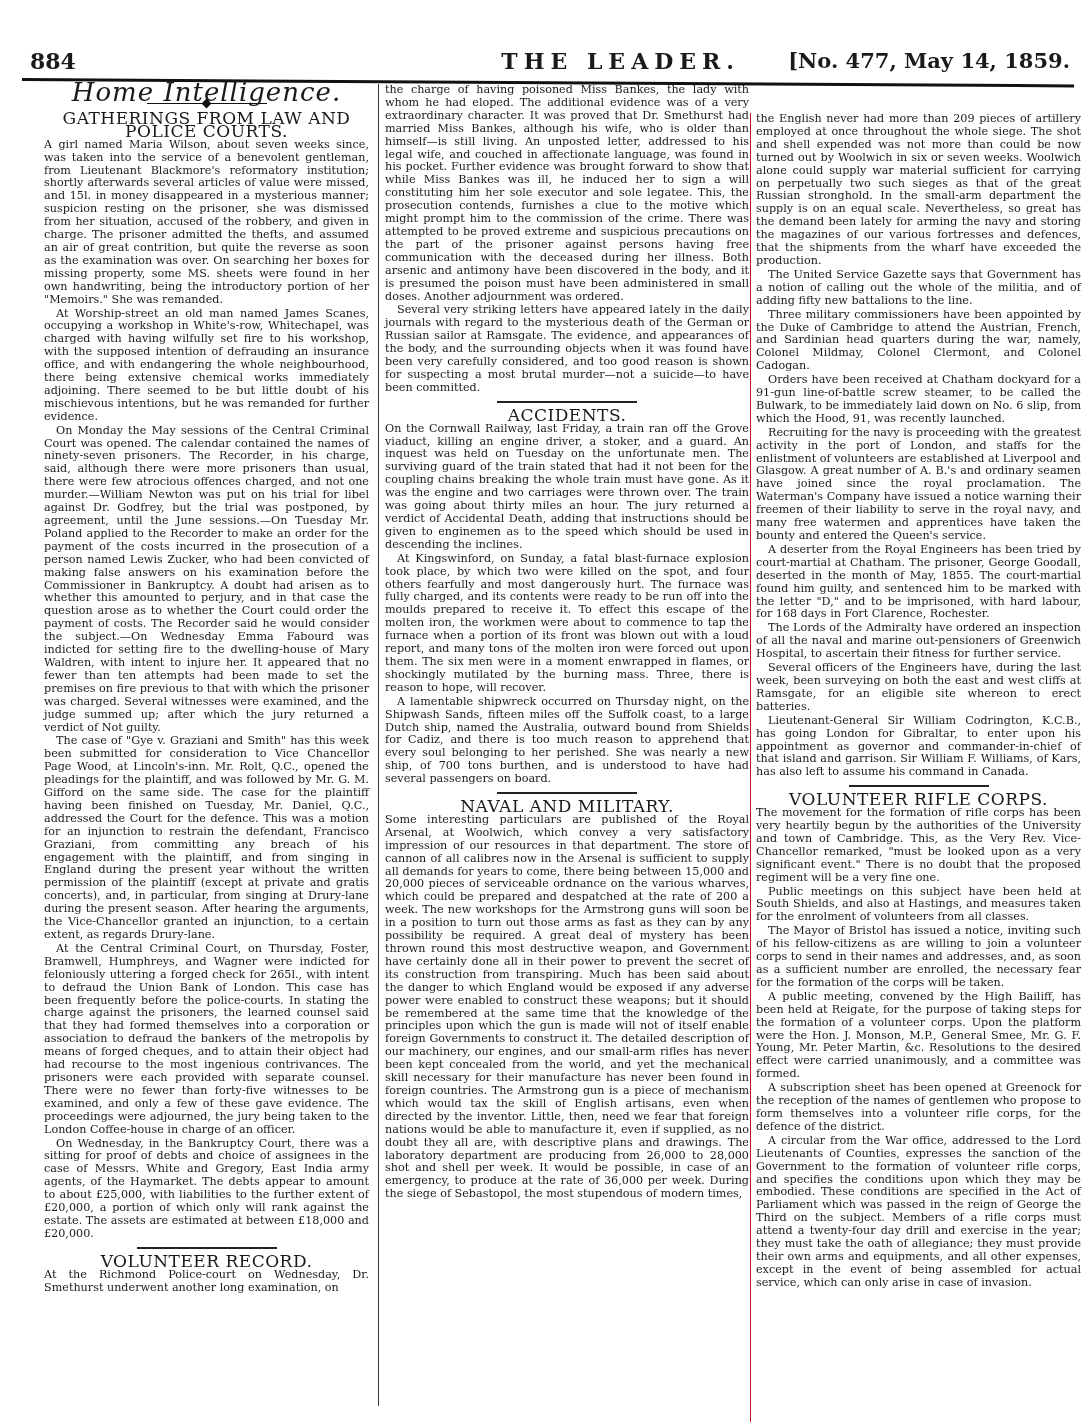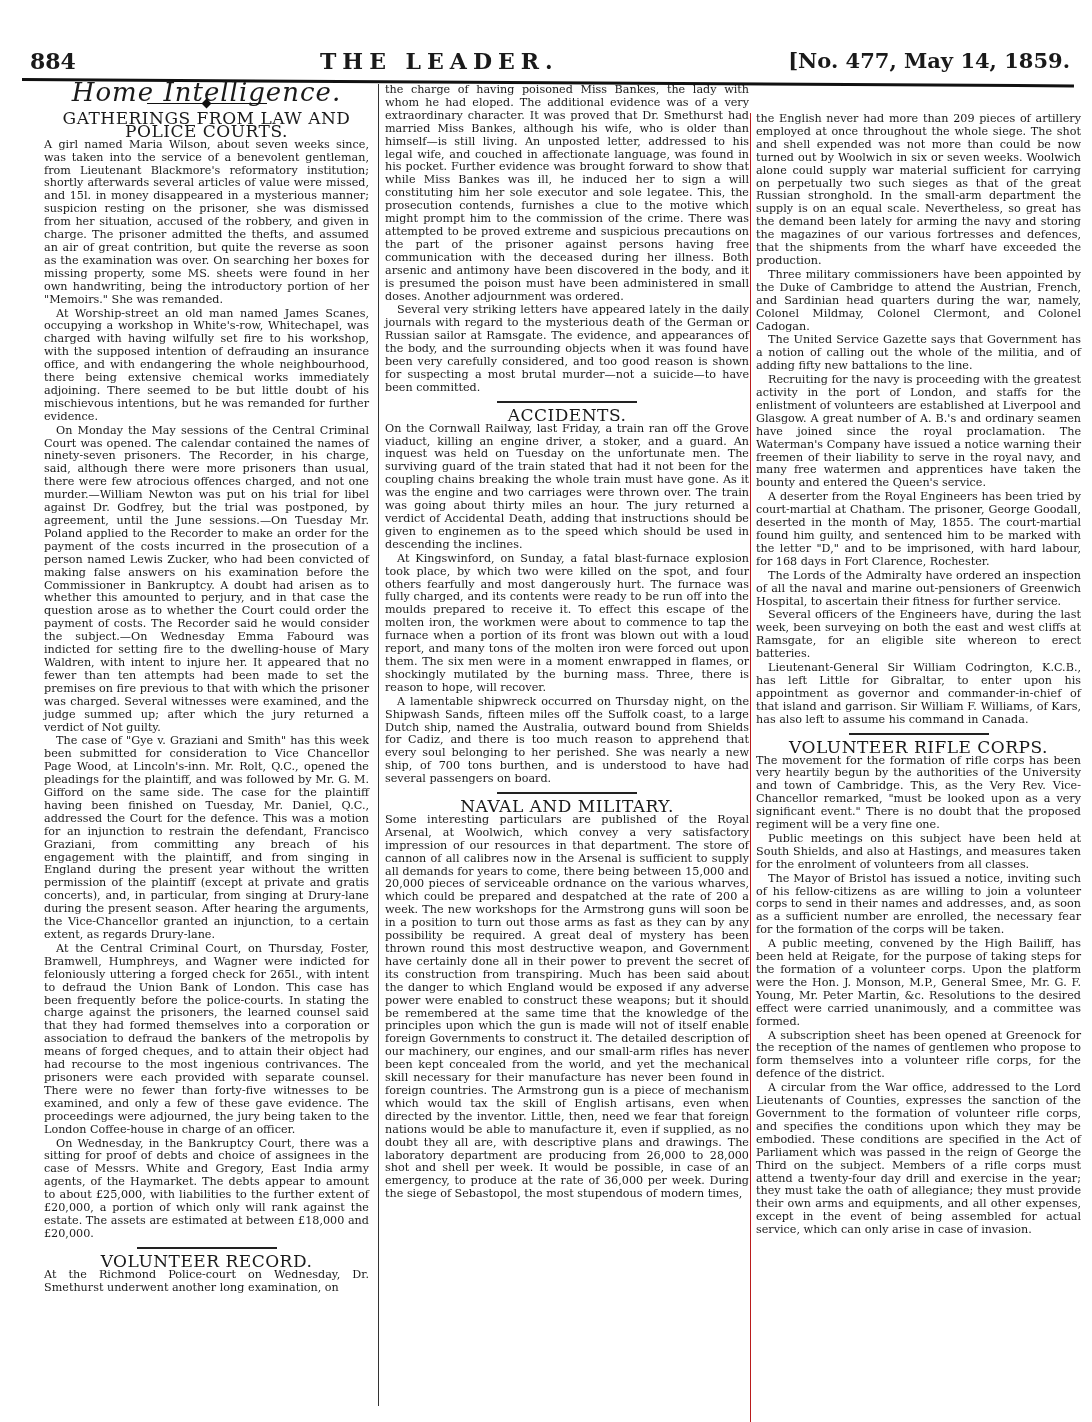--- a/index.html
+++ b/index.html
@@ -1,19 +1,19 @@
 <!DOCTYPE html>
 <html><head>
 <meta charset="utf-8">
 <style>
   html, body { margin:0; padding:0; background:#fff; }
   body { width:1092px; height:1422px; overflow:hidden; position:relative; font-family:"DejaVu Serif", serif; color:#1a1a1a; }
   .masthead { position:absolute; left:30px; top:48px; width:1040px; height:34px; }
   .pageno { position:absolute; left:0; top:0; font-size:22px; font-weight:bold; }
-  .paper-title { position:absolute; left:290px; top:0; width:420px; text-align:left; font-size:22px; font-weight:bold; letter-spacing:6px; }
+  .paper-title { position:absolute; left:290px; top:0; width:420px; text-align:right; font-size:22px; font-weight:bold; letter-spacing:6px; }
   .issue { position:absolute; right:0; top:0; font-size:21px; font-weight:bold;text-align:center; }
   .rule-top { position:absolute; left:22px; top:78px; width:1052px; height:3px; background:#111; transform:rotate(0.35deg); transform-origin:left; }
   .col { position:absolute; top:84px; font-size:11.2px; line-height:12.9px; text-align:justify; }
   .col1 { left:44px; width:325px; }
   .col2 { left:378px; width:364px; border-left:1px solid #333; padding-left:5px; }
   .col3 { left:750px; width:325px; border-left:1px solid #b91c1c; padding-left:5px; height:1322px;margin-top:29px; }
   .col2 { height:1322px;padding-left:6px; }
   .section-title { text-align:center; font-family:"DejaVu Serif", serif; font-size:17px; letter-spacing:0.5px; margin:2px 0 1px 0; }
   .blackletter { text-align:center; font-family:"DejaVu Serif", serif; font-weight:normal; font-size:26px; font-style:italic; letter-spacing:1px; margin:2px 0 4px 0; }
   .orn { width:120px; height:1px; background:#111; margin:3px auto 8px auto; position:relative; }
@@ -55,27 +55,28 @@
   <p class="first">On the Cornwall Railway, last Friday, a train ran off the Grove viaduct, killing an engine driver, a stoker, and a guard. An inquest was held on Tuesday on the unfortunate men. The surviving guard of the train stated that had it not been for the coupling chains breaking the whole train must have gone. As it was the engine and two carriages were thrown over. The train was going about thirty miles an hour. The jury returned a verdict of Accidental Death, adding that instructions should be given to enginemen as to the speed which should be used in descending the inclines.</p>
   <p>At Kingswinford, on Sunday, a fatal blast-furnace explosion took place, by which two were killed on the spot, and four others fearfully and most dangerously hurt. The furnace was fully charged, and its contents were ready to be run off into the moulds prepared to receive it. To effect this escape of the molten iron, the workmen were about to commence to tap the furnace when a portion of its front was blown out with a loud report, and many tons of the molten iron were forced out upon them. The six men were in a moment enwrapped in flames, or shockingly mutilated by the burning mass. Three, there is reason to hope, will recover.</p>
   <p>A lamentable shipwreck occurred on Thursday night, on the Shipwash Sands, fifteen miles off the Suffolk coast, to a large Dutch ship, named the Australia, outward bound from Shields for Cadiz, and there is too much reason to apprehend that every soul belonging to her perished. She was nearly a new ship, of 700 tons burthen, and is understood to have had several passengers on board.</p>
   <div class="sep"></div>
   <div class="section-title">NAVAL AND MILITARY.</div>
   <p class="first">Some interesting particulars are published of the Royal Arsenal, at Woolwich, which convey a very satisfactory impression of our resources in that department. The store of cannon of all calibres now in the Arsenal is sufficient to supply all demands for years to come, there being between 15,000 and 20,000 pieces of serviceable ordnance on the various wharves, which could be prepared and despatched at the rate of 200 a week. The new workshops for the Armstrong guns will soon be in a position to turn out those arms as fast as they can by any possibility be required. A great deal of mystery has been thrown round this most destructive weapon, and Government have certainly done all in their power to prevent the secret of its construction from transpiring. Much has been said about the danger to which England would be exposed if any adverse power were enabled to construct these weapons; but it should be remembered at the same time that the knowledge of the principles upon which the gun is made will not of itself enable foreign Governments to construct it. The detailed description of our machinery, our engines, and our small-arm rifles has never been kept concealed from the world, and yet the mechanical skill necessary for their manufacture has never been found in foreign countries. The Armstrong gun is a piece of mechanism which would tax the skill of English artisans, even when directed by the inventor. Little, then, need we fear that foreign nations would be able to manufacture it, even if supplied, as no doubt they all are, with descriptive plans and drawings. The laboratory department are producing from 26,000 to 28,000 shot and shell per week. It would be possible, in case of an emergency, to produce at the rate of 36,000 per week. During the siege of Sebastopol, the most stupendous of modern times,</p>
 </div>
 
 <div class="col col3">
   <p class="first">the English never had more than 209 pieces of artillery employed at once throughout the whole siege. The shot and shell expended was not more than could be now turned out by Woolwich in six or seven weeks. Woolwich alone could supply war material sufficient for carrying on perpetually two such sieges as that of the great Russian stronghold. In the small-arm department the supply is on an equal scale. Nevertheless, so great has the demand been lately for arming the navy and storing the magazines of our various fortresses and defences, that the shipments from the wharf have exceeded the production.</p>
+  <p>The United Service Gazette says that Government has a notion of calling out the whole of the militia, and of adding fifty new battalions to the line.</p>
   <p>Three military commissioners have been appointed by the Duke of Cambridge to attend the Austrian, French, and Sardinian head quarters during the war, namely, Colonel Mildmay, Colonel Clermont, and Colonel Cadogan.</p>
-  <p>The United Service Gazette says that Government has a notion of calling out the whole of the militia, and of adding fifty new battalions to the line.</p>
+  <p>Orders have been received at Chatham dockyard for a 91-gun line-of-battle screw steamer, to be called the Bulwark, to be immediately laid down on No. 6 slip, from which the Hood, 91, was recently launched.</p>
   <p>Recruiting for the navy is proceeding with the greatest activity in the port of London, and staffs for the enlistment of volunteers are established at Liverpool and Glasgow. A great number of A. B.'s and ordinary seamen have joined since the royal proclamation. The Waterman's Company have issued a notice warning their freemen of their liability to serve in the royal navy, and many free watermen and apprentices have taken the bounty and entered the Queen's service.</p>
   <p>A deserter from the Royal Engineers has been tried by court-martial at Chatham. The prisoner, George Goodall, deserted in the month of May, 1855. The court-martial found him guilty, and sentenced him to be marked with the letter "D," and to be imprisoned, with hard labour, for 168 days in Fort Clarence, Rochester.</p>
   <p>The Lords of the Admiralty have ordered an inspection of all the naval and marine out-pensioners of Greenwich Hospital, to ascertain their fitness for further service.</p>
   <p>Several officers of the Engineers have, during the last week, been surveying on both the east and west cliffs at Ramsgate, for an eligible site whereon to erect batteries.</p>
-  <p>Lieutenant-General Sir William Codrington, K.C.B., has left Little for Gibraltar, to enter upon his appointment as governor and commander-in-chief of that island and garrison. Sir William F. Williams, of Kars, has also left to assume his command in Canada.</p>
+  <p>Lieutenant-General Sir William Codrington, K.C.B., has going London for Gibraltar, to enter upon his appointment as governor and commander-in-chief of that island and garrison. Sir William F. Williams, of Kars, has also left to assume his command in Canada.</p>
   <div class="sep"></div>
   <div class="section-title">VOLUNTEER RIFLE CORPS.</div>
   <p class="first">The movement for the formation of rifle corps has been very heartily begun by the authorities of the University and town of Cambridge. This, as the Very Rev. Vice-Chancellor remarked, "must be looked upon as a very significant event." There is no doubt that the proposed regiment will be a very fine one.</p>
   <p>Public meetings on this subject have been held at South Shields, and also at Hastings, and measures taken for the enrolment of volunteers from all classes.</p>
   <p>The Mayor of Bristol has issued a notice, inviting such of his fellow-citizens as are willing to join a volunteer corps to send in their names and addresses, and, as soon as a sufficient number are enrolled, the necessary fear for the formation of the corps will be taken.</p>
   <p>A public meeting, convened by the High Bailiff, has been held at Reigate, for the purpose of taking steps for the formation of a volunteer corps. Upon the platform were the Hon. J. Monson, M.P., General Smee, Mr. G. F. Young, Mr. Peter Martin, &amp;c. Resolutions to the desired effect were carried unanimously, and a committee was formed.</p>
   <p>A subscription sheet has been opened at Greenock for the reception of the names of gentlemen who propose to form themselves into a volunteer rifle corps, for the defence of the district.</p>
   <p>A circular from the War office, addressed to the Lord Lieutenants of Counties, expresses the sanction of the Government to the formation of volunteer rifle corps, and specifies the conditions upon which they may be embodied. These conditions are specified in the Act of Parliament which was passed in the reign of George the Third on the subject. Members of a rifle corps must attend a twenty-four day drill and exercise in the year; they must take the oath of allegiance; they must provide their own arms and equipments, and all other expenses, except in the event of being assembled for actual service, which can only arise in case of invasion.</p>
 </div>
 

